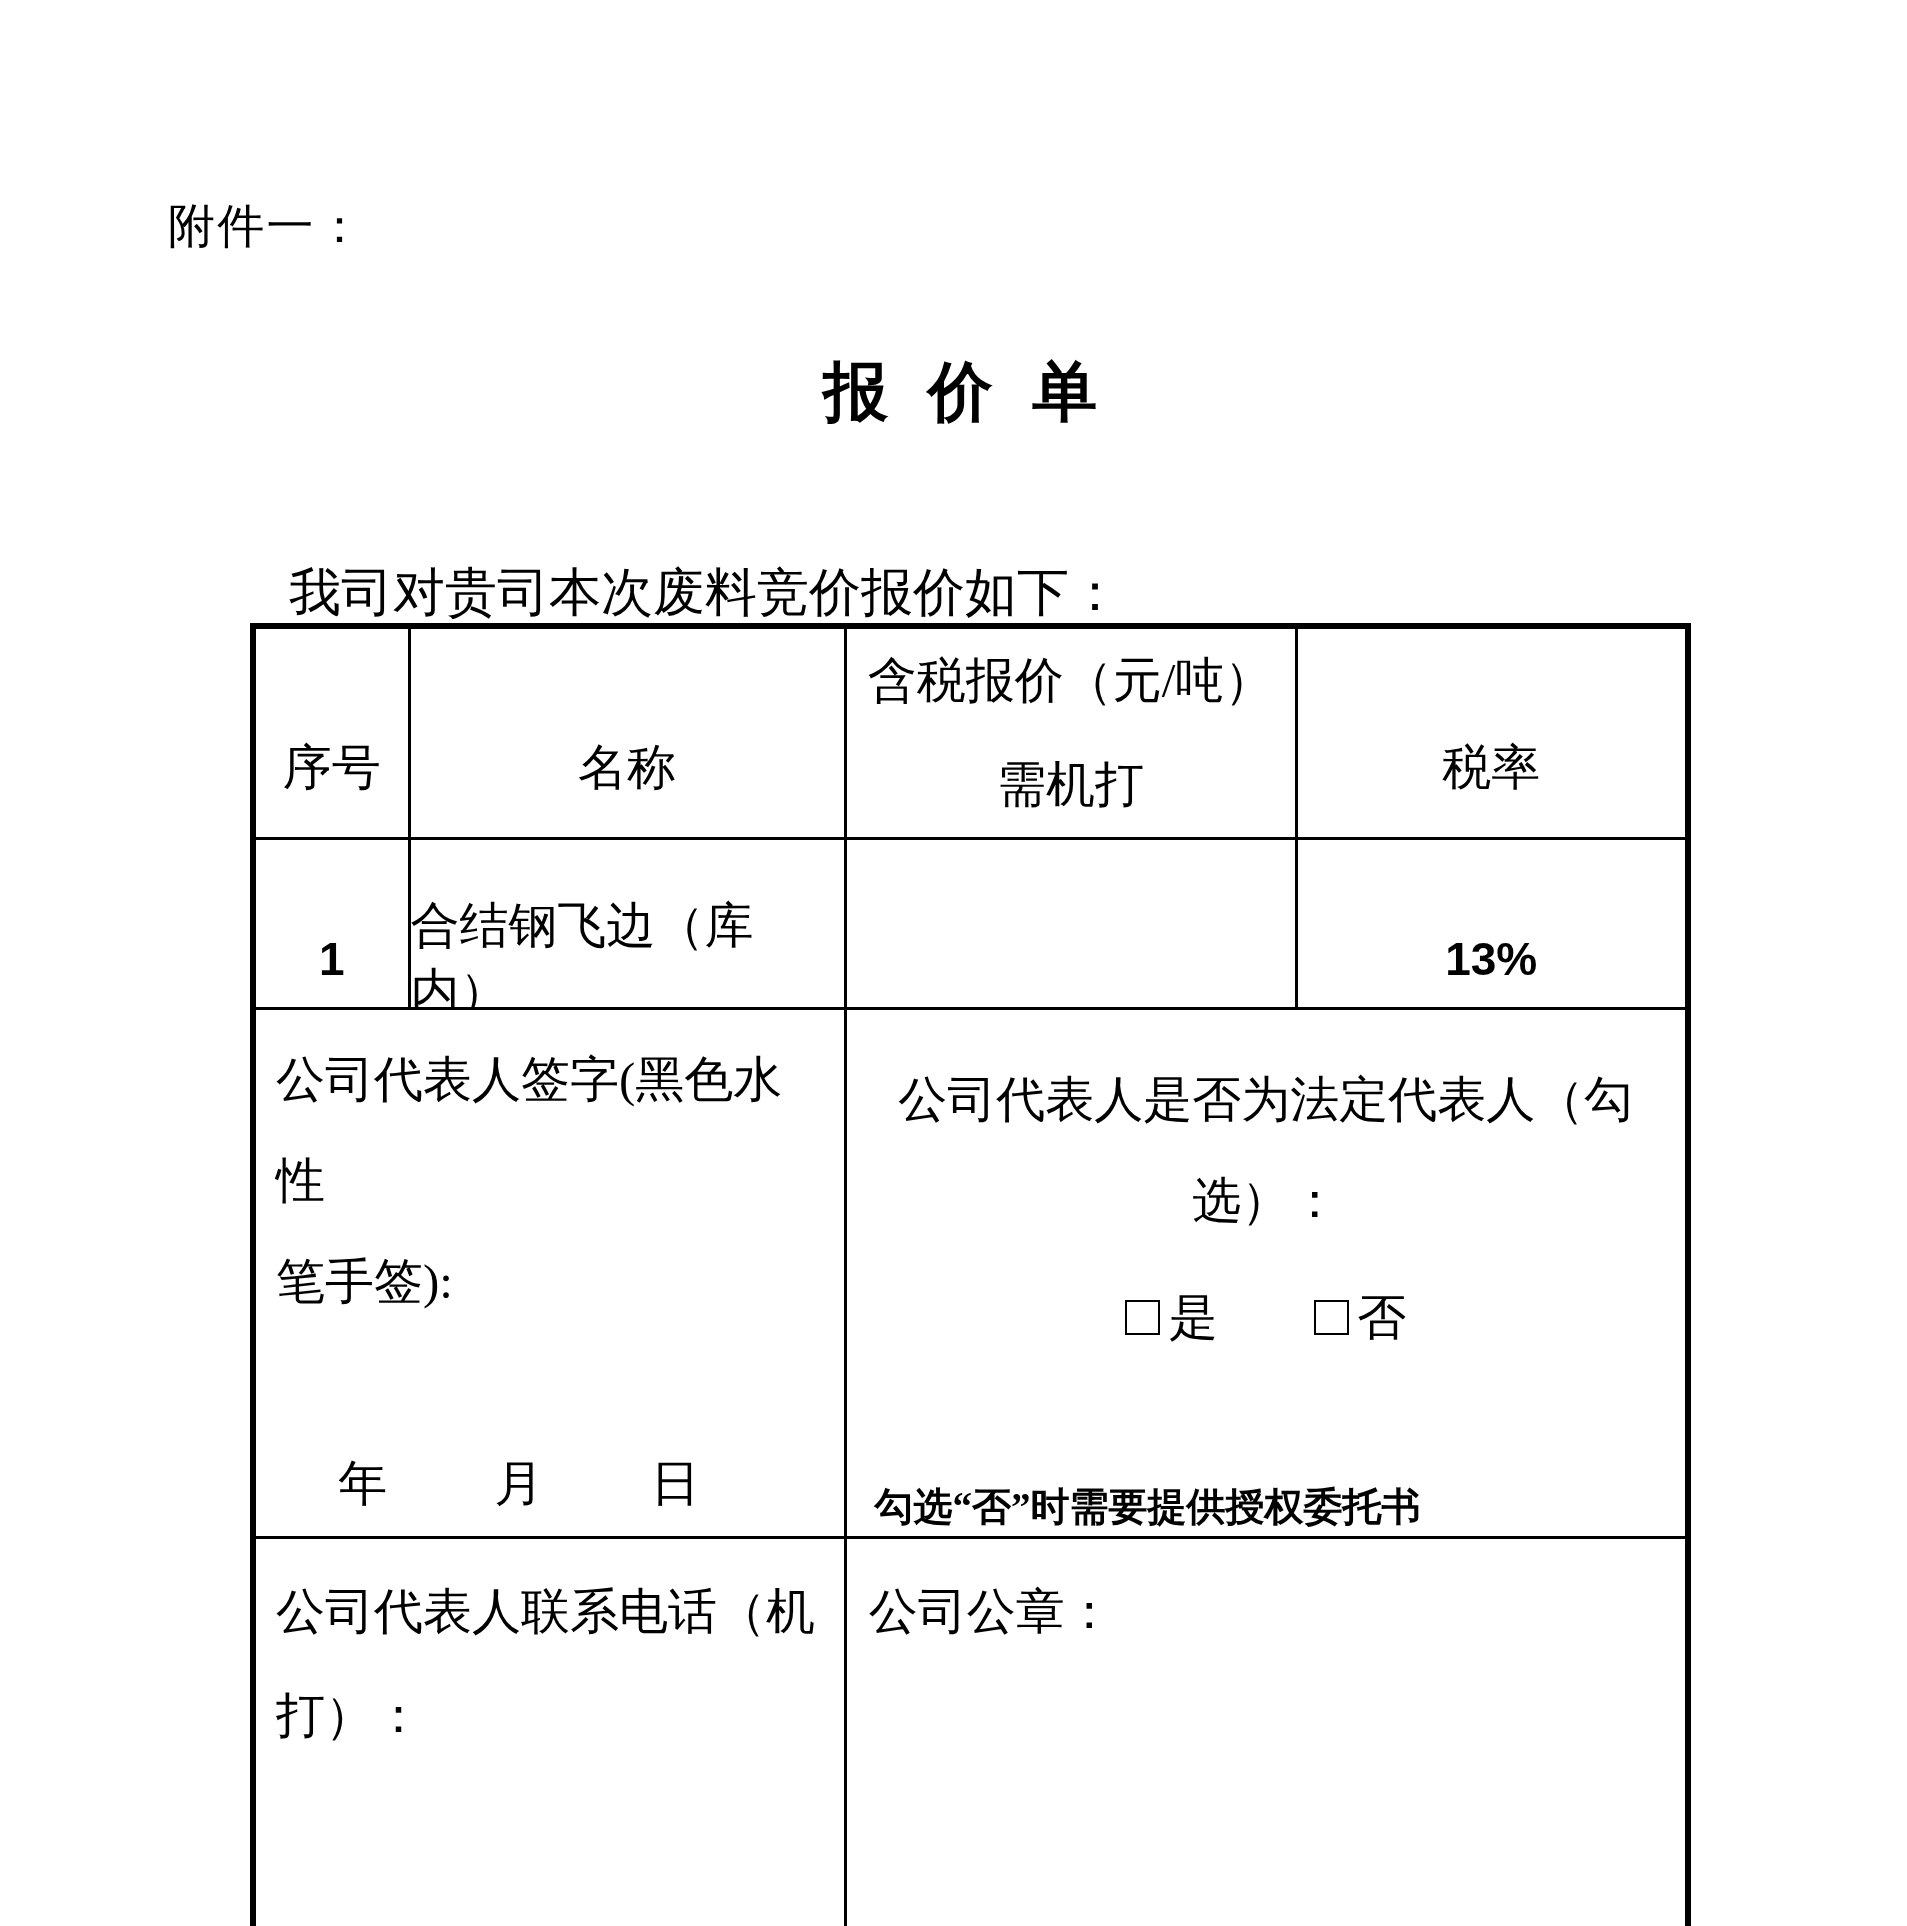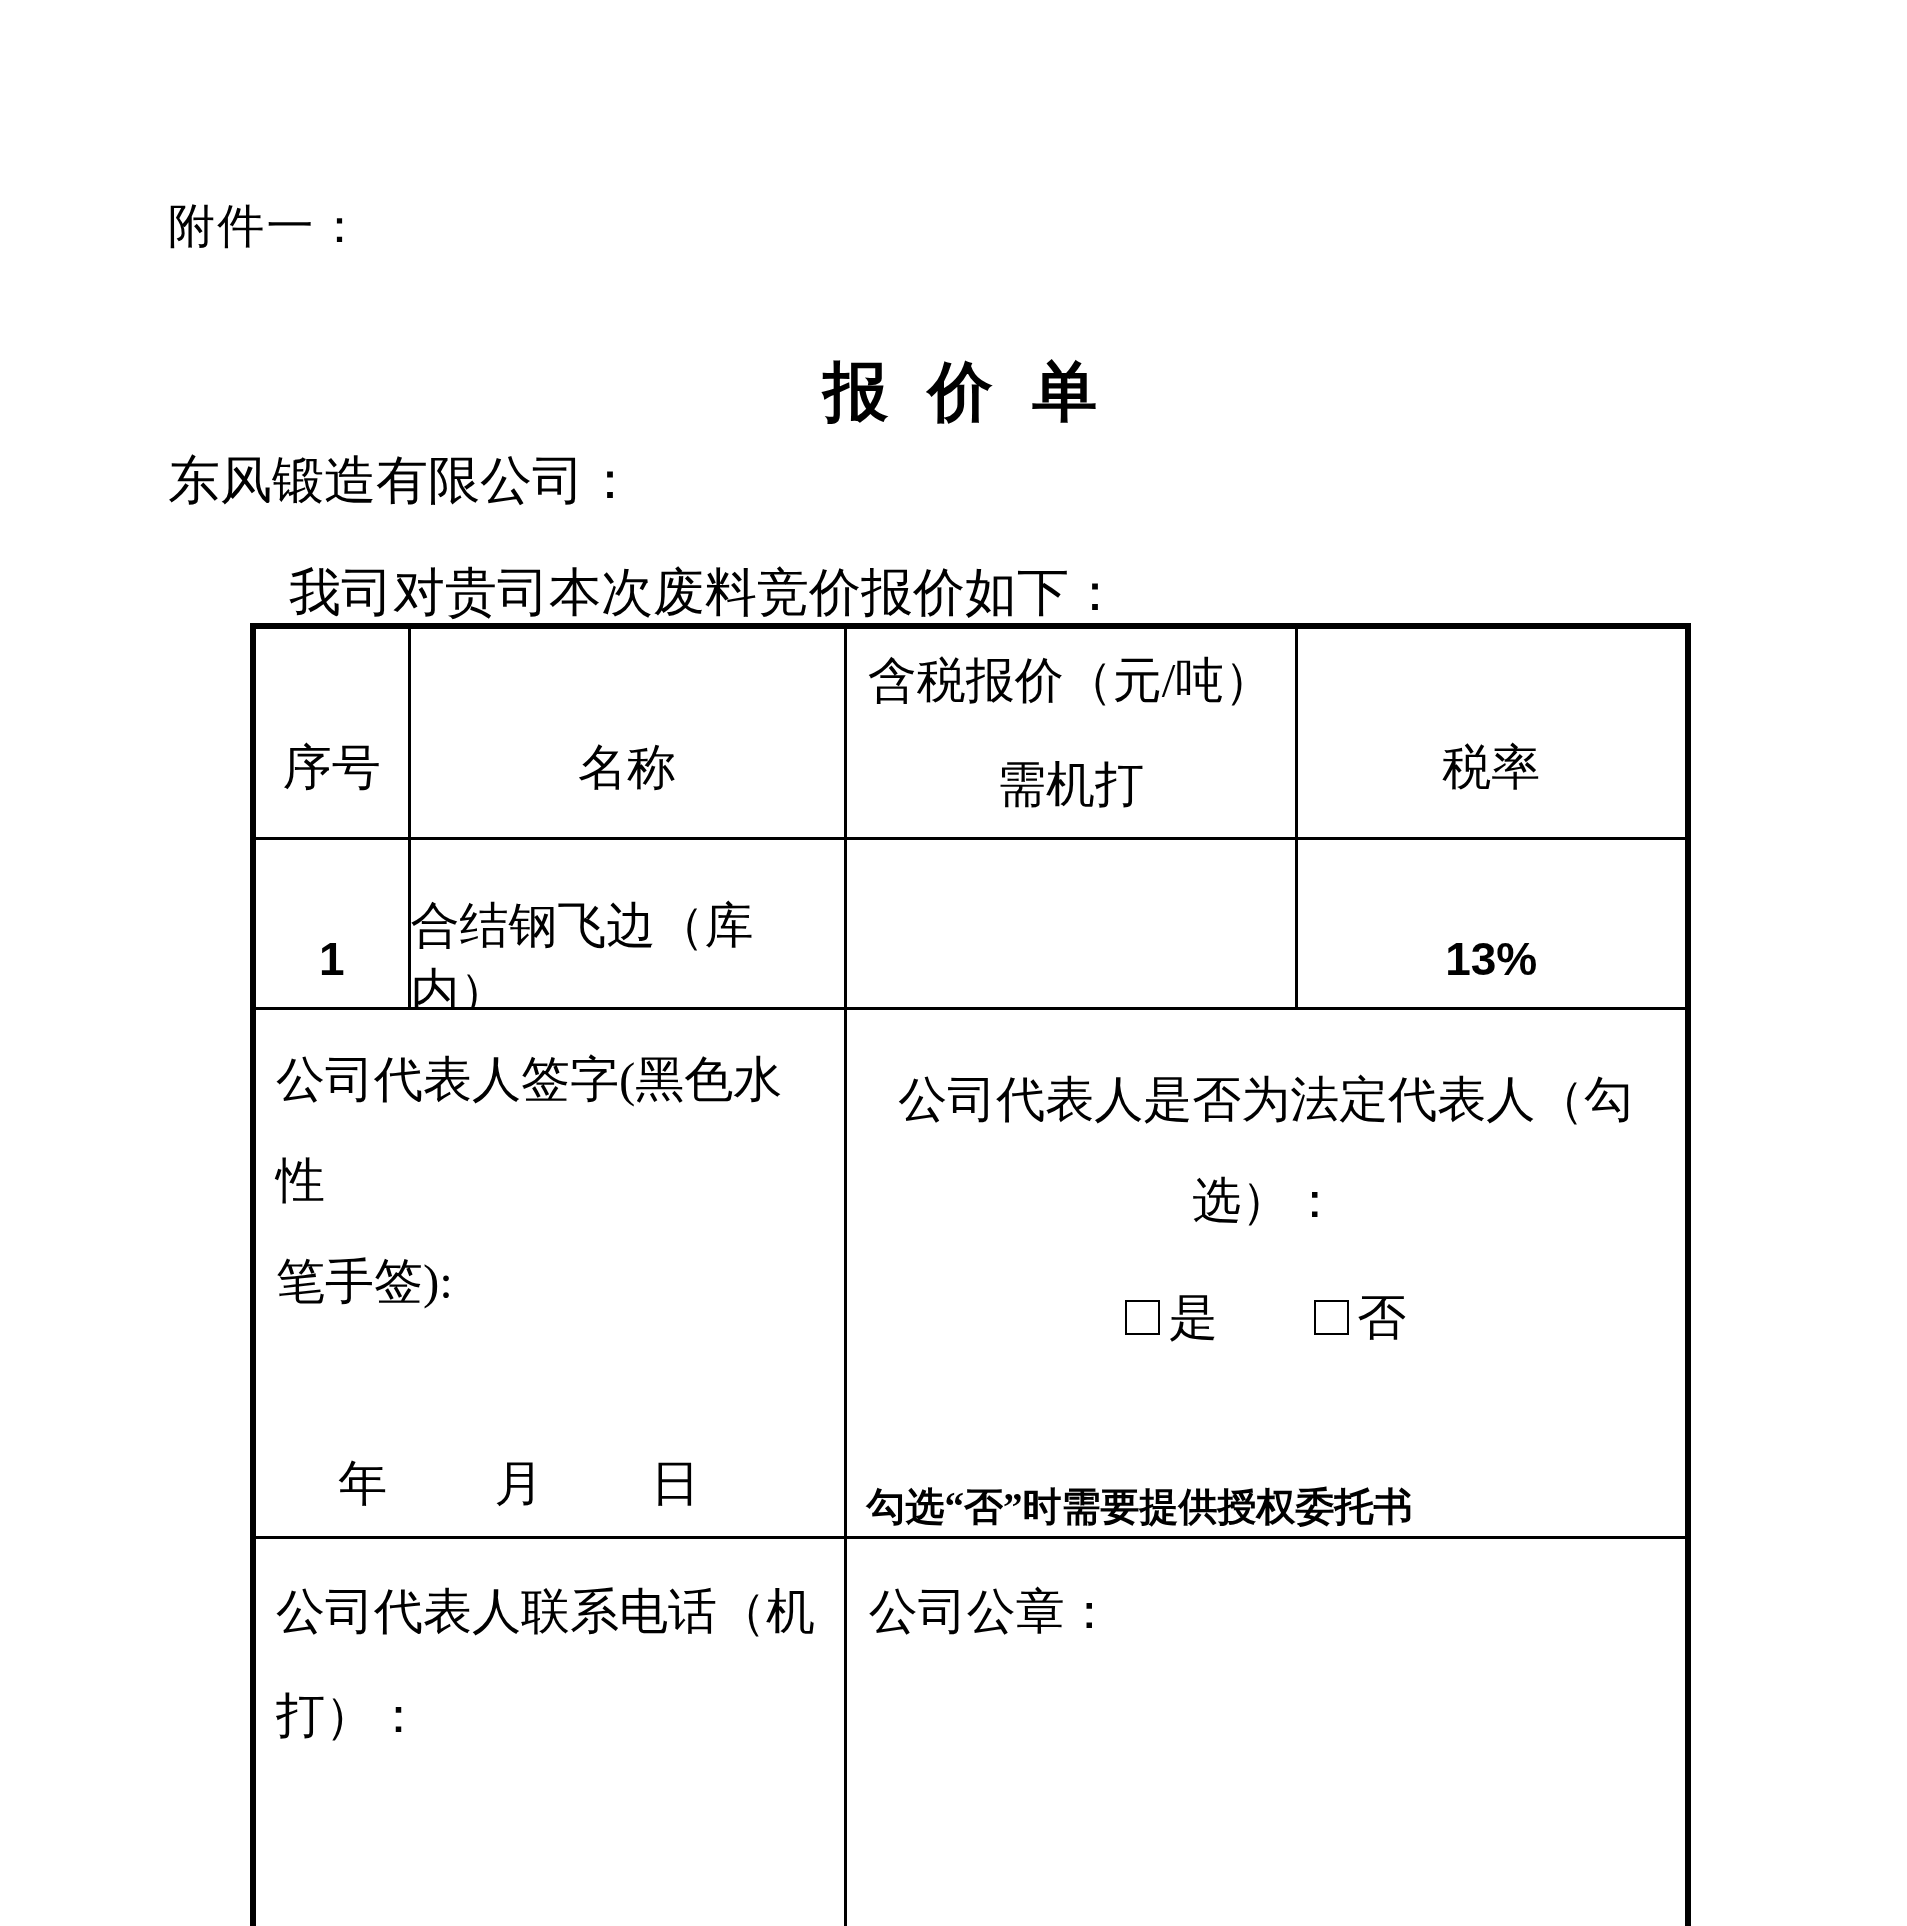--- a/index.html
+++ b/index.html
@@ -64,35 +64,34 @@
 
   .legal-inner { height: 100%; }
   .legal-q { margin-top: 39px; line-height: 101px; text-align: center; }
   .cb-row { margin-top: 16px; line-height: 101px; display: flex; justify-content: center; gap: 96px; }
   .cb-item { display: inline-flex; align-items: center; }
   .cb-box {
     display: inline-block; width: 35px; height: 35px;
     border: 2.7px solid #000; margin-right: 8.5px;
     box-sizing: border-box;
   }
-  .legal-note { margin-top: 110px; margin-left: 20px; font-size: 39px; line-height: 58px; font-weight: bold; }
+  .legal-note { margin-top: 110px; margin-left: 28px; font-size: 39px; line-height: 58px; font-weight: bold; }
 
   .phone-label { line-height: 104px; padding: 21px 15.4px 0 20px; }
   .seal-label  { line-height: 104px; padding: 21px 15.4px 0 22.3px; }
 </style>
 </head>
 <body>
 
 <div class="page">
 
   <div class="attachment">附件一：</div>
 
   <h1 class="title">报 价 单</h1>
 
-  <div class="addressee">东风锻造有限公司：</div>
 
   <div class="intro">我司对贵司本次废料竞价报价如下：</div>
 
   <table class="quote-table">
     <colgroup>
       <col style="width:156px">
       <col style="width:436px">
       <col style="width:451px">
       <col style="width:392px">
     </colgroup>

